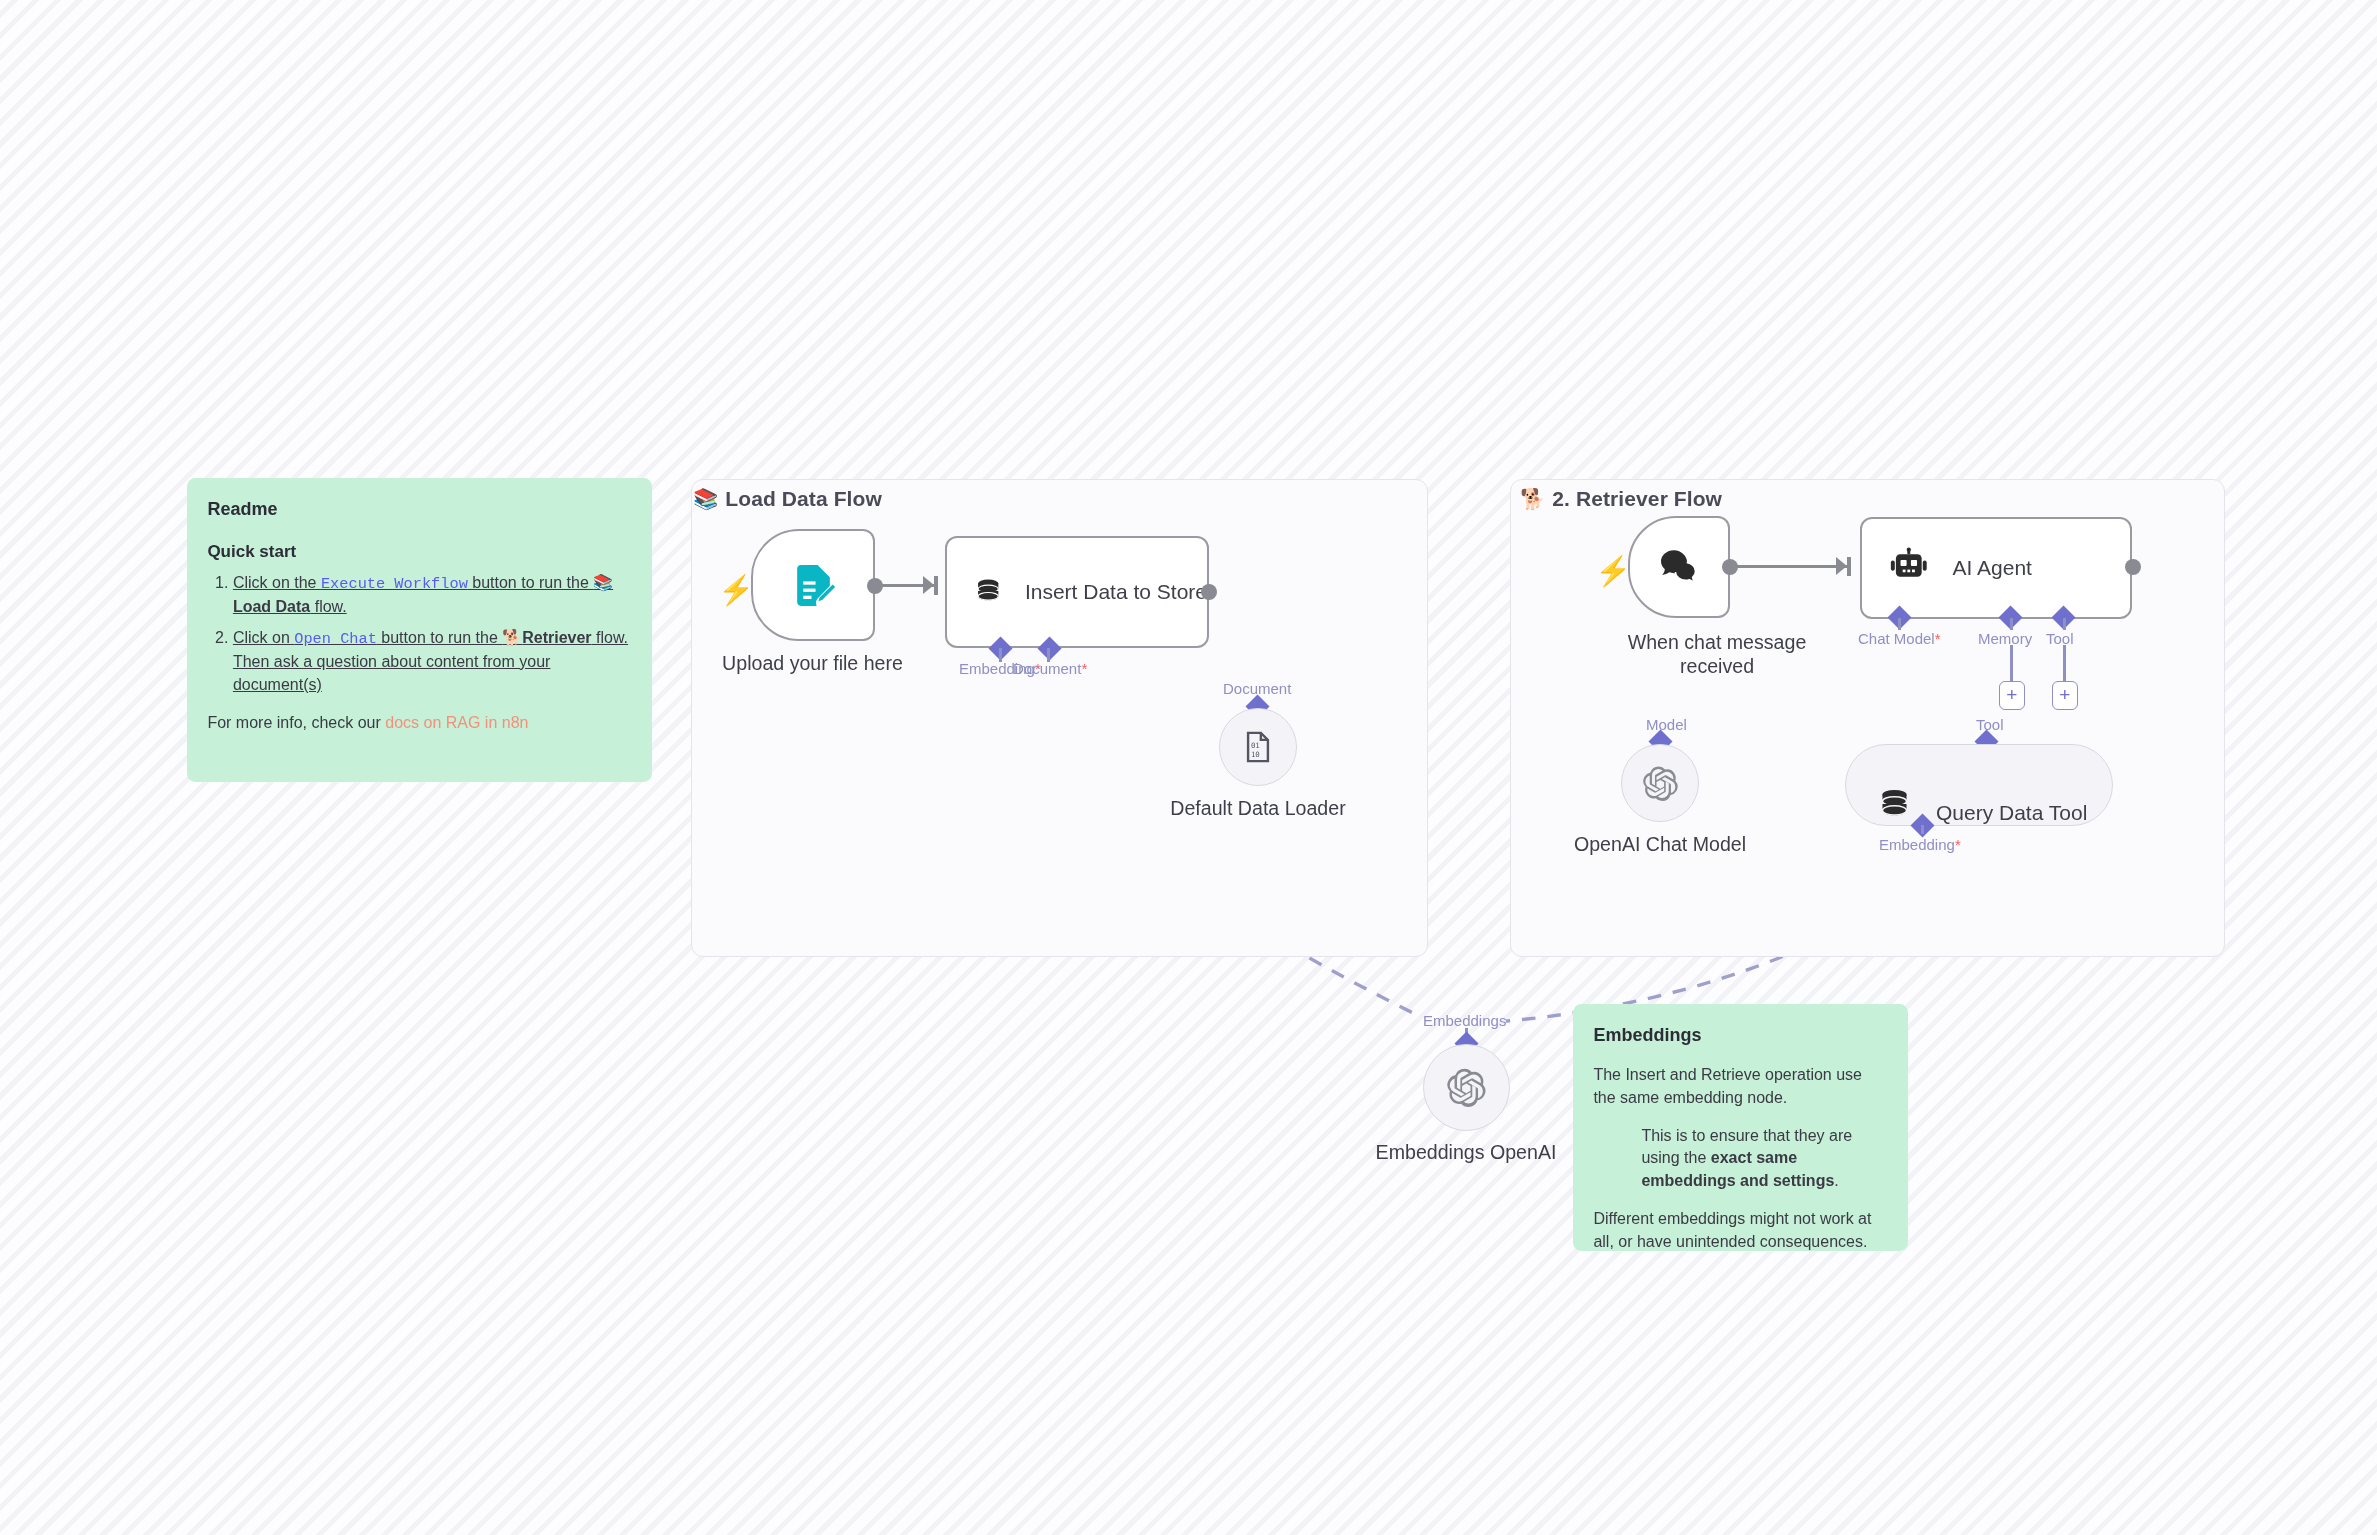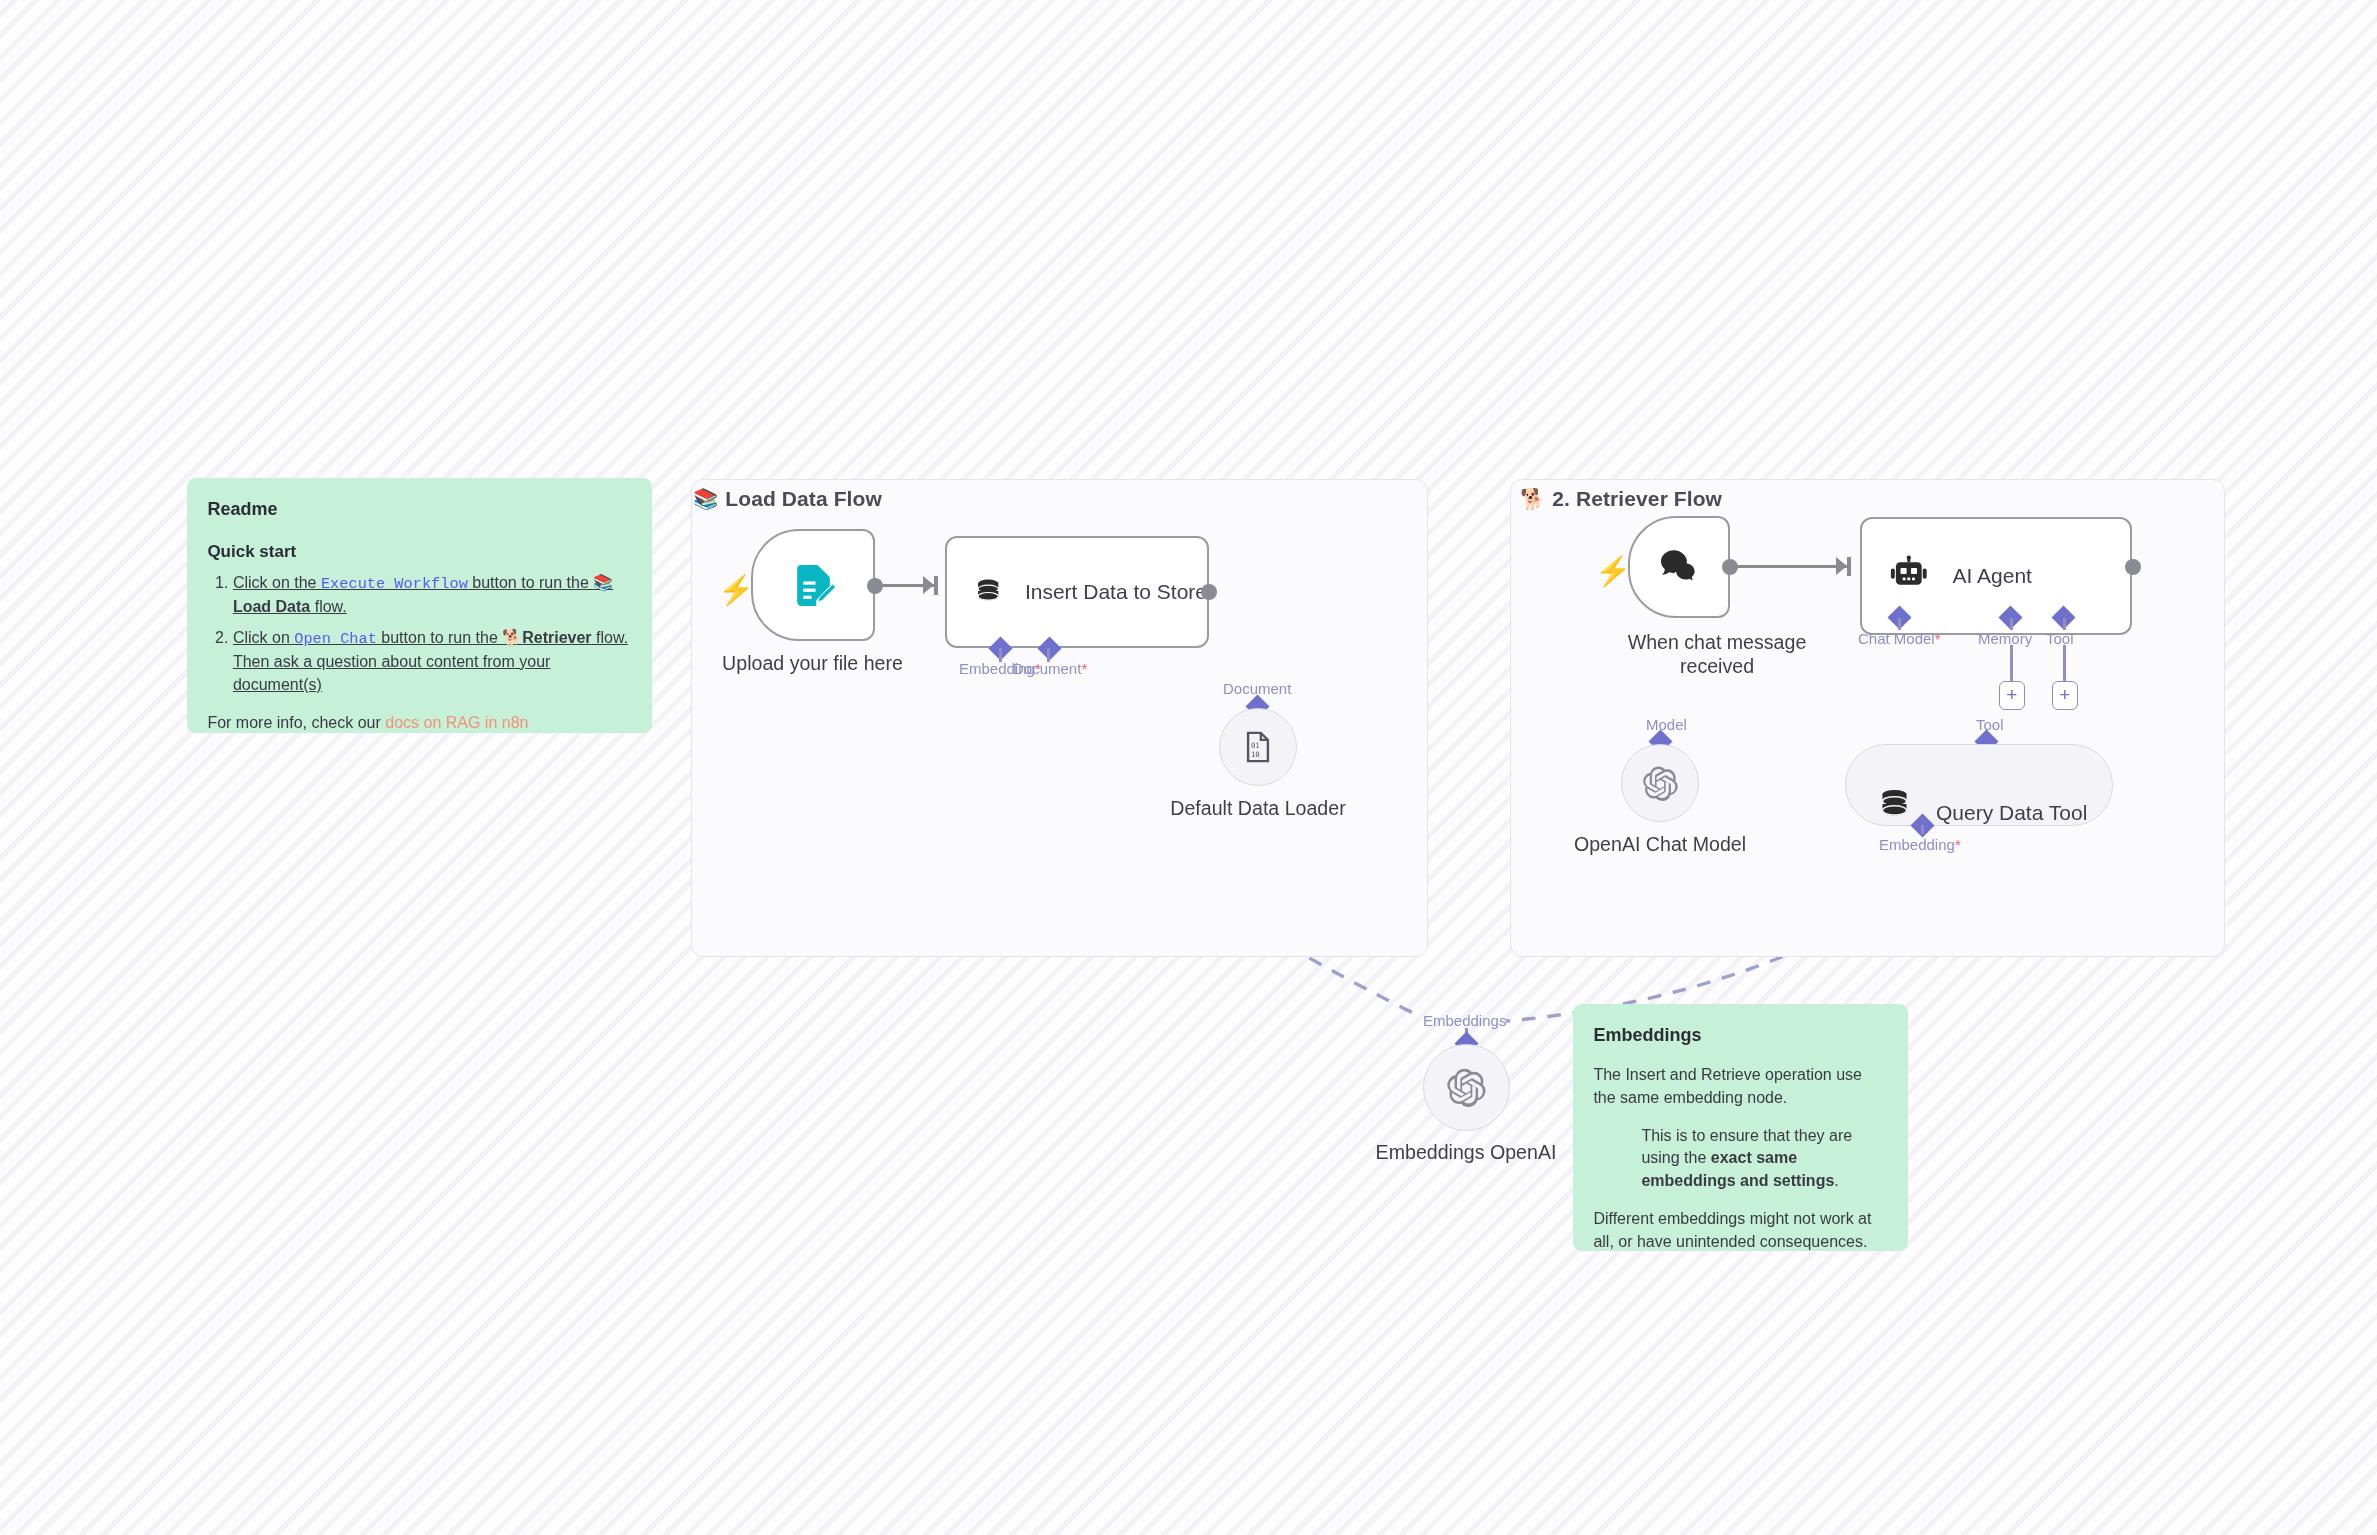--- a/index.html
+++ b/index.html
@@ -221,21 +221,21 @@
   <div class="group-box" style="left:691px; top:479px; width:737px; height:478px;"></div>
   <div class="group-title" style="left:693px; top:487px;">
     <span class="emoji">📚</span><span>Load Data Flow</span>
   </div>
 
   <div class="group-box" style="left:1510px; top:479px; width:715px; height:478px;"></div>
   <div class="group-title" style="left:1520px; top:487px;">
     <span class="emoji">🐕</span><span>2. Retriever Flow</span>
   </div>
 
-  <div class="sticky" style="left:187px; top:478px; width:465px; height:255px;">
+  <div class="sticky" style="left:187px; top:478px; width:465px; height:304px;">
     <h3>Readme</h3>
     <h4>Quick start</h4>
     <ol>
       <li>
         <span>Click on the </span><span class="code">Execute Workflow</span><span> button to run the </span><span>📚</span><span class="b">Load Data</span><span> flow.</span>
       </li>
       <li>
         <span>Click on </span><span class="code">Open Chat</span><span> button to run the </span><span>🐕</span><span class="b">Retriever</span><span> flow. Then ask a question about content from your document(s)</span>
       </li>
     </ol>
@@ -315,21 +315,21 @@
       <path d="M16 9.6c2.6.4 4.6 2.3 4.6 4.6 0 1.2-.6 2.4-1.5 3.2 .1.9.5 1.7 1.1 2.3-1.1-.1-2.1-.5-2.8-1.1-.6.2-1.3.3-1.9.3-2.9 0-5.2-1.9-5.4-4.3" fill="#2b2b2b" stroke="#ffffff" stroke-width="0.8"></path>
     </svg>
   </div>
   <div class="dot-out" style="left:1722px; top:559px;"></div>
   <div class="conn-line" style="left:1737px; top:565px; width:111px;"></div>
   <div class="arrow-bar" style="left:1847px; top:557px;"></div>
   <div class="arrow-in" style="left:1836px; top:557px;"></div>
   <div class="node-label" style="left:1590px; top:630px; width:180px;margin-left:37px;">When chat message
 received</div>
 
-  <div class="node standard" style="left:1860px; top:517px; width:272px; height:118px;">
+  <div class="node standard" style="left:1860px; top:517px; width:272px; height:102px;">
     <svg width="43" height="43" viewBox="0 0 24 24">
       <rect x="10.8" y="1.4" width="1.6" height="2.6" fill="#2b2b2b"></rect>
       <circle cx="11.6" cy="1.5" r="1.2" fill="#2b2b2b"></circle>
       <rect x="4.4" y="4" width="14.4" height="12.6" rx="2.4" fill="#2b2b2b"></rect>
       <rect x="1.6" y="7.6" width="2.2" height="5.6" rx="1.1" fill="#2b2b2b"></rect>
       <rect x="19.4" y="7.6" width="2.2" height="5.6" rx="1.1" fill="#2b2b2b"></rect>
       <rect x="7" y="7.2" width="3.4" height="3.4" rx="0.5" fill="#ffffff"></rect>
       <rect x="12.8" y="7.2" width="3.4" height="3.4" rx="0.5" fill="#ffffff"></rect>
       <rect x="8.2" y="12.6" width="1.6" height="1.5" fill="#ffffff"></rect>
       <rect x="10.8" y="12.6" width="1.6" height="1.5" fill="#ffffff"></rect>

